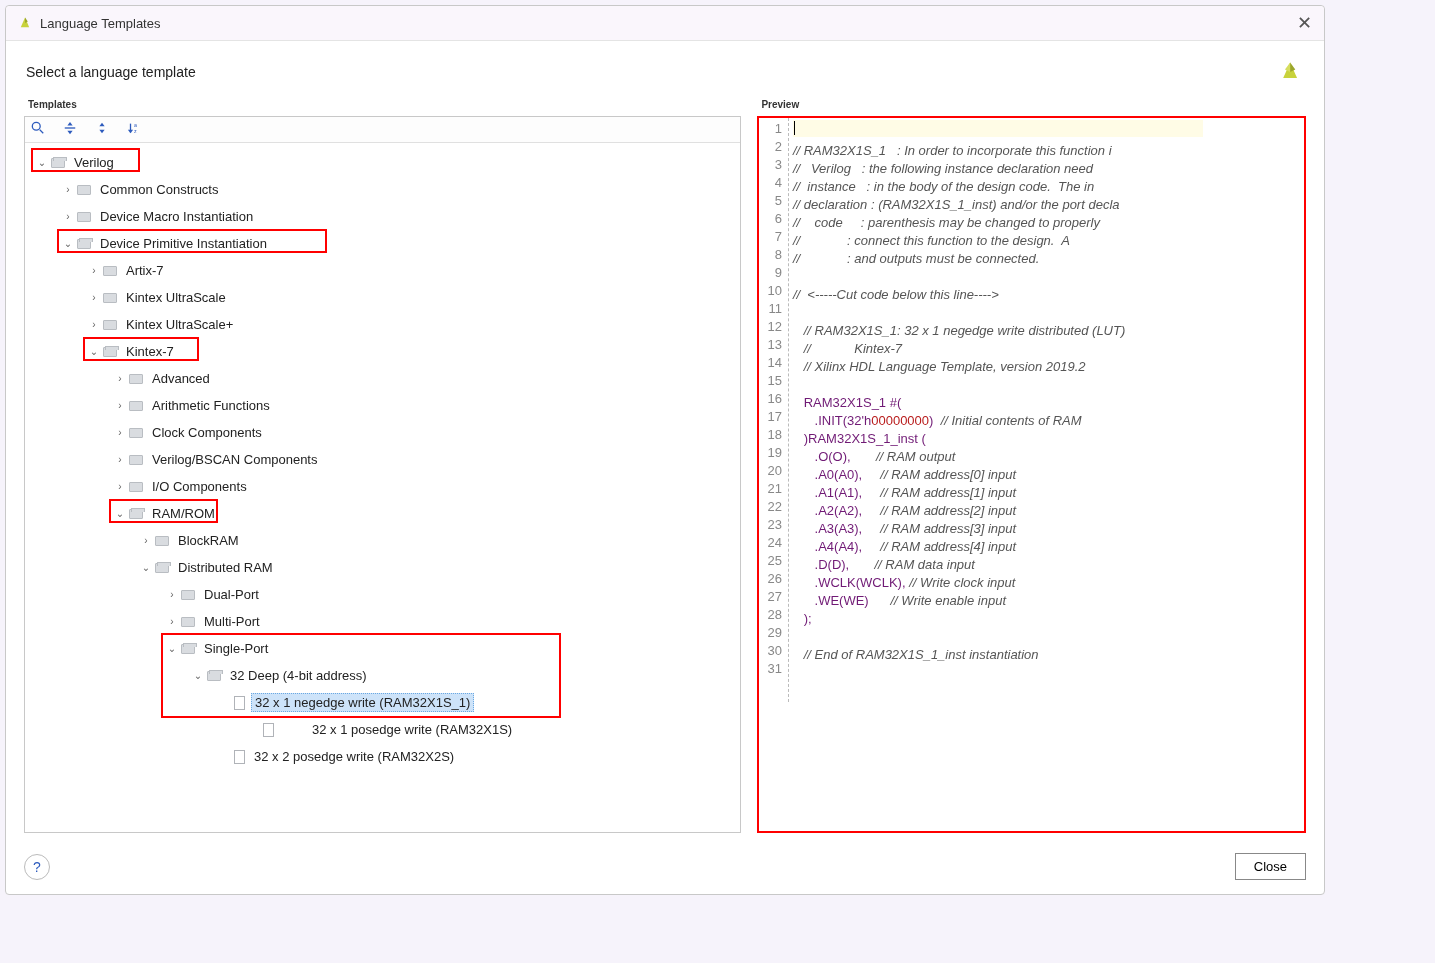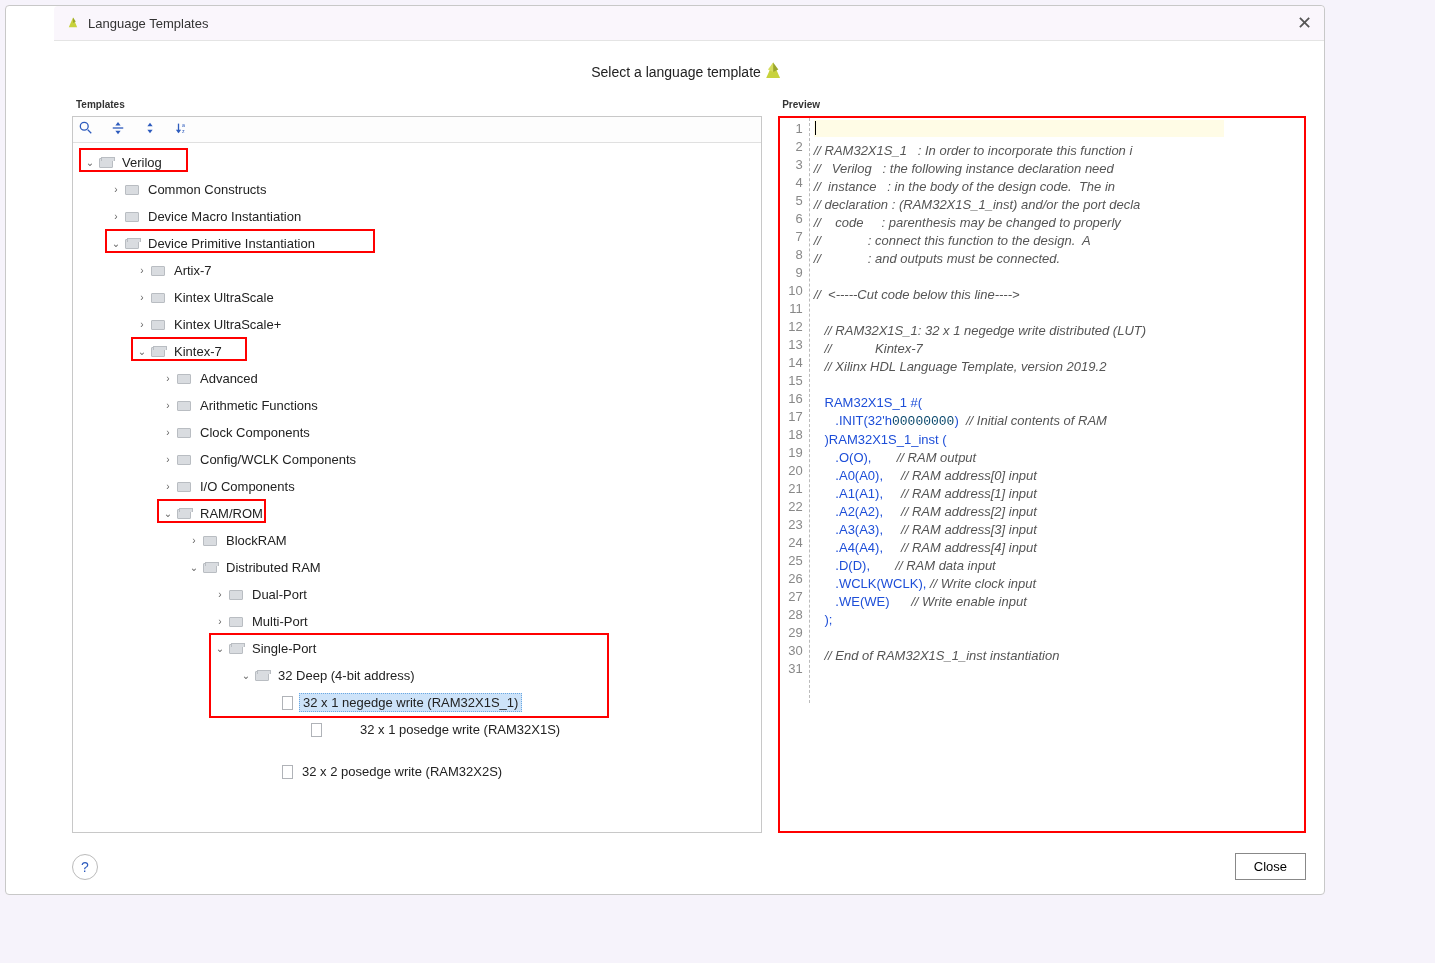--- a/index.html
+++ b/index.html
@@ -1,22 +1,22 @@
 <!DOCTYPE html>
 <html><head>
 <meta charset="utf-8">
 <style>
   * { box-sizing: border-box; font-family: Arial, "Segoe UI", sans-serif; }
   body { margin: 0; background: #f6f3fb; padding: 5px; font-size: 13px; color: #333; }
-  .window { background: #fff; border: 1px solid #c8c8c8; border-radius: 4px; width: 1320px; height: 890px; display: flex; flex-direction: column; position: relative; padding-left: 48px; }
+  .window { background: #fff; border: 1px solid #c8c8c8; border-radius: 4px; width: 1320px; height: 890px; display: flex; flex-direction: column; position: relative; }
   .titlebar { display: flex; align-items: center; padding: 6px 12px; border-bottom: 1px solid #e4e4e4; background: #faf6fc; border-radius: 4px 4px 0 0; }
   .titlebar .logo { width: 14px; height: 14px; margin-right: 8px; }
   .titlebar .title { font-size: 13px; flex: 1; }
   .titlebar .close-x { font-size: 18px; cursor: pointer; color: #555; }
-  .subtitle-row { padding: 18px 20px 10px 20px; display: flex; align-items: center; justify-content: center; }
+  .subtitle-row { padding: 18px 20px 10px 20px; display: flex; align-items: center; justify-content: space-between; }
   .subtitle { font-size: 14px; color: #222; }
   .xlogo { width: 26px; height: 26px; }
   .content { flex: 1; display: flex; padding: 0 18px 10px 18px; gap: 16px; min-height: 0; }
   .panel { flex: 1; display: flex; flex-direction: column; min-width: 0; }
   .panel-header { font-weight: bold; font-size: 10px; padding: 4px 0 6px 4px; }
   .templates-box { flex: 1; border: 1px solid #c8c8c8; display: flex; flex-direction: column; min-height: 0; }
   .toolbar { border-bottom: 1px solid #e0e0e0; padding: 4px 6px; display: flex; gap: 18px; align-items: center; background: #fdfdfd; }
   .toolbar .ticon { color: #2d5bbd; font-size: 15px; cursor: pointer; }
   .tree-scroll { flex: 1; overflow-y: scroll; padding: 6px 0 6px 2px; }
   .tree-row { display: flex; align-items: center; height: 27px; white-space: nowrap; cursor: default; }
@@ -26,22 +26,22 @@
   .fileicon { width: 11px; height: 14px; border: 1px solid #b0b3b8; background: #fff; margin: 0 6px 0 3px; position: relative; }
   .label { font-size: 13px; color: #222; padding: 1px 3px; }
   .label.selected { background: #cde3f9; border: 1px dotted #6aa8e2; }
   .redbox { position: absolute; border: 2px solid #f00; pointer-events: none; }
   .rel{position:relative;}
   .preview-box { flex: 1; border: 2px solid #f00; position: relative; min-height: 0; overflow: hidden; background: #fff; }
   .preview-inner { position: absolute; inset: 0; overflow-y: scroll; overflow-x: scroll; }
   .code-area { font-family: "Courier New", monospace; font-size: 13px; line-height: 18px; white-space: pre; display: flex; }
   .gutter { border-right: 1px dashed #bbb; padding: 2px 6px 20px 8px; text-align: right; color: #888; background: #fff; }
   .code-lines { padding: 2px 4px 20px 4px; color: #555; font-style: italic; }
-  .code-lines .n{font-style:normal;color:#1d4ed8;}
-  .code-lines .h{color:#0c4a6e;font-style:normal;font-family:Liberation Mono, monospace;}
+  .code-lines .n{font-style:normal;color:#701a75;}
+  .code-lines .h{color:#b91c1c;font-style:normal;}
   .cursor-line{background:#fffce6;display:inline-block;width:410px;height:17px;position:relative;}
   .cursor-line::before{content:'';position:absolute;left:1px;top:1px;width:1px;height:14px;background:#000;}
   .footer { padding: 10px 18px 14px 18px; display: flex; justify-content: space-between; align-items: center; }
   .help-btn { width: 26px; height: 26px; border: 1px solid #bbb; border-radius: 50%; display: flex; align-items: center; justify-content: center; color: #2d5bbd; font-size: 14px; cursor: pointer; background: #fff; }
   .close-btn { border: 1px solid #888; background: #fff; padding: 5px 18px; font-size: 13px; cursor: pointer; }
 
   
   ::-webkit-scrollbar{width:16px;height:16px;}
   ::-webkit-scrollbar-thumb{background:#cfcfcf;border:2px solid #fff;border-radius:8px;}
   ::-webkit-scrollbar-track{background:#f6f6f6;}
@@ -158,21 +158,21 @@
                 <span class="label">Arithmetic Functions</span>
               </div>
               <div class="tree-row" style="padding-left: 86px;">
                 <span class="twisty">›</span>
                 <span class="ficon"></span>
                 <span class="label">Clock Components</span>
               </div>
               <div class="tree-row" style="padding-left: 86px;">
                 <span class="twisty">›</span>
                 <span class="ficon"></span>
-                <span class="label">Config/WCLK Components</span>
+                <span class="label">Verilog/BSCAN Components</span>
               </div>
               <div class="tree-row" style="padding-left: 86px;">
                 <span class="twisty">›</span>
                 <span class="ficon"></span>
                 <span class="label">I/O Components</span>
               </div>
               <div class="tree-row" style="padding-left: 86px;">
                 <span class="twisty">⌄</span>
                 <span class="ficon open"></span>
                 <span class="label">RAM/ROM</span>
@@ -212,21 +212,21 @@
               <div class="tree-row" style="padding-left: 190px; text-align: right;">
                 <span class="twisty"></span>
                 <span class="fileicon"></span>
                 <span class="label selected">32 x 1 negedge write (RAM32X1S_1)</span>
               </div>
               <div class="tree-row" style="padding-left: 190px; gap: 29px;">
                 <span class="twisty"></span>
                 <span class="fileicon"></span>
                 <span class="label">32 x 1 posedge write (RAM32X1S)</span>
               </div>
-              <div class="tree-row" style="padding-left: 190px; margin-top: 15px;">
+              <div class="tree-row" style="padding-left: 190px;">
                 <span class="twisty"></span>
                 <span class="fileicon"></span>
                 <span class="label">32 x 2 posedge write (RAM32X2S)</span>
               </div>
             </div>
           </div>
       </div>
     </div>
 
     <div class="panel" style="flex:0.78;">

